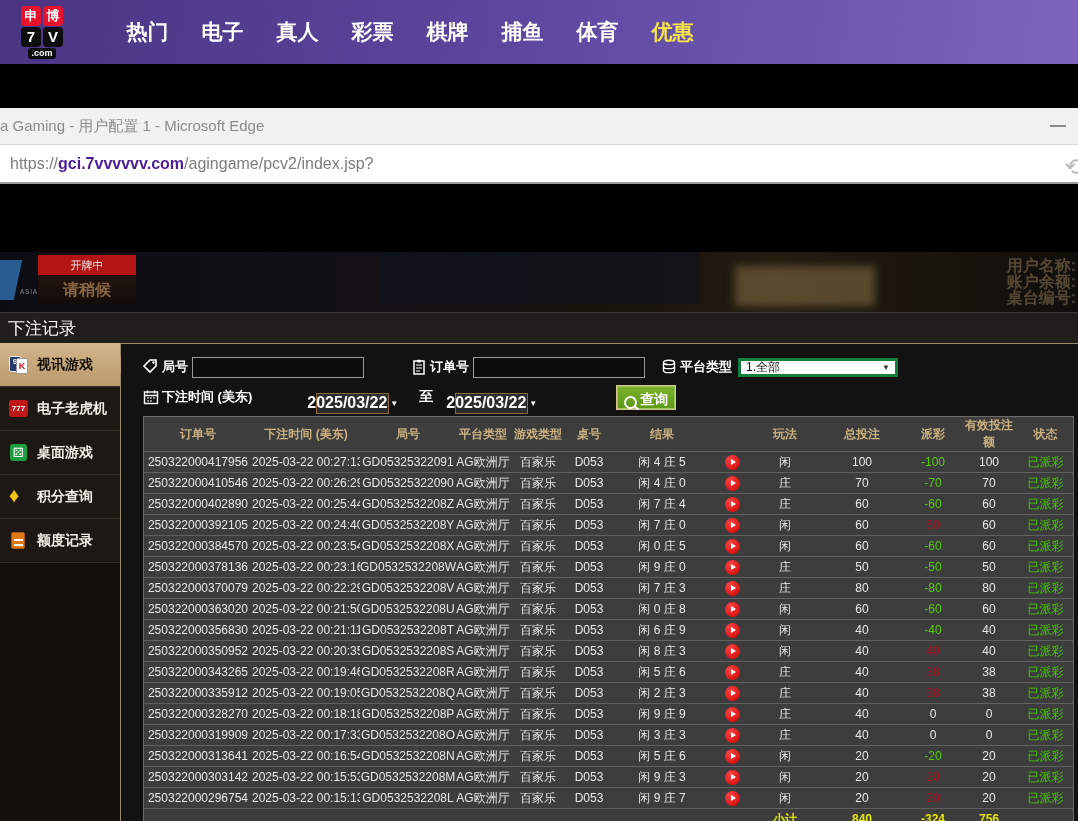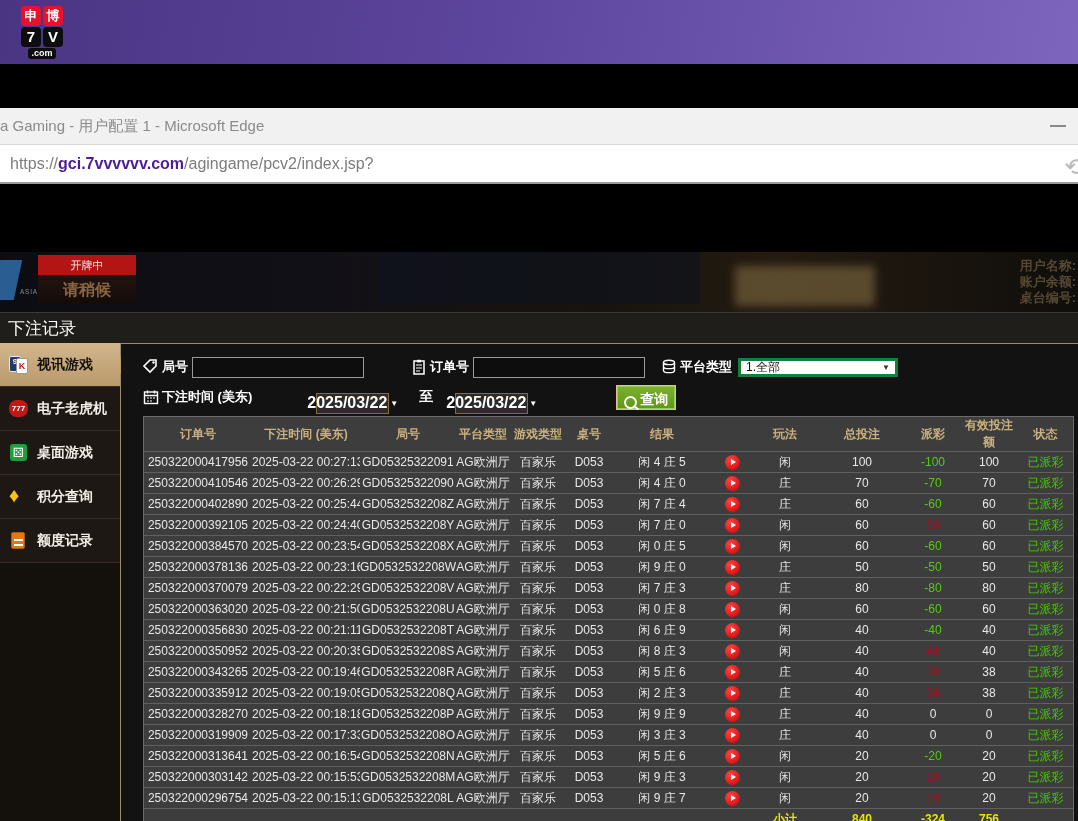--- a/index.html
+++ b/index.html
@@ -39,39 +39,39 @@
   .banner { height:60px; position:relative; overflow:hidden;
     background:linear-gradient(90deg,#0c0d12 0%,#121017 30%,#17130c 55%,#241b10 72%,#100e0b 100%); }
   .banner-blue { position:absolute; left:-4px; top:8px; width:22px; height:40px; background:#2a5e93; transform:skewX(-12deg); }
   .banner-brand { position:absolute; left:20px; top:36px; color:#8a8a8a; font-size:8px; letter-spacing:1px; transform:scale(.8); transform-origin:left; }
   .banner-card { position:absolute; left:38px; top:3px; width:98px; height:49px; }
   .banner-card-top { height:20px; background:#b31414; color:#eee; font-size:11px; text-align:center; line-height:20px; }
   .banner-card-bot { height:29px; background:linear-gradient(180deg,#221310,#140c09); color:#8a6742;
     font-size:16px; font-weight:bold; text-align:center; line-height:29px; }
   .banner-brown { position:absolute; left:735px; top:14px; width:140px; height:40px; background:#6d5a38; opacity:.75; filter:blur(4px); }
   .banner-navy { position:absolute; left:380px; top:0; width:320px; height:52px; background:#0e1220; opacity:.6; }
-  .banner-userinfo { position:absolute; right:2px; top:6px; color:#5648342; color:#564834; font-size:13px; font-weight:bold; line-height:16px; text-align:left; }
+  .banner-userinfo { position:absolute; right:2px; top:6px; color:#5648342; color:#564834; font-size:16px; font-weight:bold; line-height:16px; text-align:left; }
 
   
   .page-titlebar { height:31px; background:#201e1b; border-top:1px solid #3a3a3a; display:flex; align-items:center; }
   .page-title { color:#fff; font-size:17px; margin-left:8px; }
 
   
   .layout { display:flex; height:438px;  height:calc(821px - 64px - 36px - 40px - 68px - 52px - 31px); }
   .sidebar { width:121px; background:#14100c; border-right:1px solid #9b8a6c; }
   .side-item { height:44px; display:flex; align-items:center; gap:7px; padding-left:8px; cursor:pointer;
     background:#1d1813; border-bottom:1px solid #352d23; color:#f2ede6; font-size:14px; font-weight:bold; position:relative; }
   .side-item.active { background:linear-gradient(180deg,#d2b68c,#b99a6c); color:#14100c; }
   .side-item.active::after { content:""; position:absolute; right:-9px; top:13px;
     border-left:9px solid #b99a6c; border-top:9px solid transparent; border-bottom:9px solid transparent; }
   .side-rest { height:100%; background:#14100c; }
   .icon-box { width:22px; height:22px; position:relative; flex:0 0 22px; }
   .card-back { position:absolute; left:1px; top:2px; width:12px; height:16px; background:#233b6b; border-radius:2px; border:1px solid #e8e8e8; color:#fff; font-size:8px; text-align:center; }
   .card-front { position:absolute; left:8px; top:4px; width:12px; height:16px; background:#fff; border-radius:2px; color:#d01020; font-size:9px; font-weight:bold; text-align:center; line-height:15px; border:1px solid #999; }
-  .slot-icon { position:absolute; left:1px; top:2px; width:19px; height:17px; background:#c01818; border-radius:8px; color:#fff; font-size:8px; font-weight:bold; text-align:center; line-height:17px; letter-spacing:0; }
+  .slot-icon { position:absolute; left:1px; top:2px; width:19px; height:17px; background:#c01818; border-radius:3px; color:#fff; font-size:8px; font-weight:bold; text-align:center; line-height:17px; letter-spacing:0; }
   .dice-icon { position:absolute; left:2px; top:2px; width:17px; height:17px; background:#1e9e3e; border-radius:3px; color:#fff; font-size:13px; text-align:center; line-height:17px; }
   .diamond-icon { position:absolute; left:1px; top:-2px; color:#f2c518; font-size:20px; text-shadow:0 0 1px #7a5a00; }
   .doc-icon { position:absolute; left:3px; top:2px; width:14px; height:17px; background:#e07818; border-radius:2px;
     background-image:repeating-linear-gradient(180deg,#e07818 0 3px,#ffffff 3px 5px); background-size:9px 100%; background-position:2px 3px; background-repeat:no-repeat; border:1px solid #a85a10; }
 
   .content { flex:1; background:#121212; border-top:1px solid #9b8a6c; position:relative; }
 
   
   .filters { padding:10px 0 0 22px; color:#fff; }
   .filter-row { display:flex; align-items:center; height:26px; margin-bottom:4px; }
@@ -116,20 +116,30 @@
     <div class="logo-row">
       <span class="logo-badge">申</span>
       <span class="logo-badge">博</span>
     </div>
     <div class="logo-7v">
       <span>7</span>
       <span>V</span>
     </div>
     <div class="logo-com">.com</div>
   </div>
+  <div class="nav-items">
+      <div class="nav-item">热门</div>
+      <div class="nav-item">电子</div>
+      <div class="nav-item">真人</div>
+      <div class="nav-item">彩票</div>
+      <div class="nav-item">棋牌</div>
+      <div class="nav-item">捕鱼</div>
+      <div class="nav-item">体育</div>
+      <div class="nav-item hot">优惠</div>
+    </div>
 </div>
 
 <div class="titlebar">
   <span class="titlebar-text">a Gaming - 用户配置 1 - Microsoft Edge</span>
   <span class="min-btn"></span>
 </div>
 
 <div class="urlbar">
   <span class="url-text"><span>https://</span><span class="url-host">gci.7vvvvvv.com</span><span>/agingame/pcv2/index.jsp?</span></span>
   <span class="refresh-icon">⟲</span>

